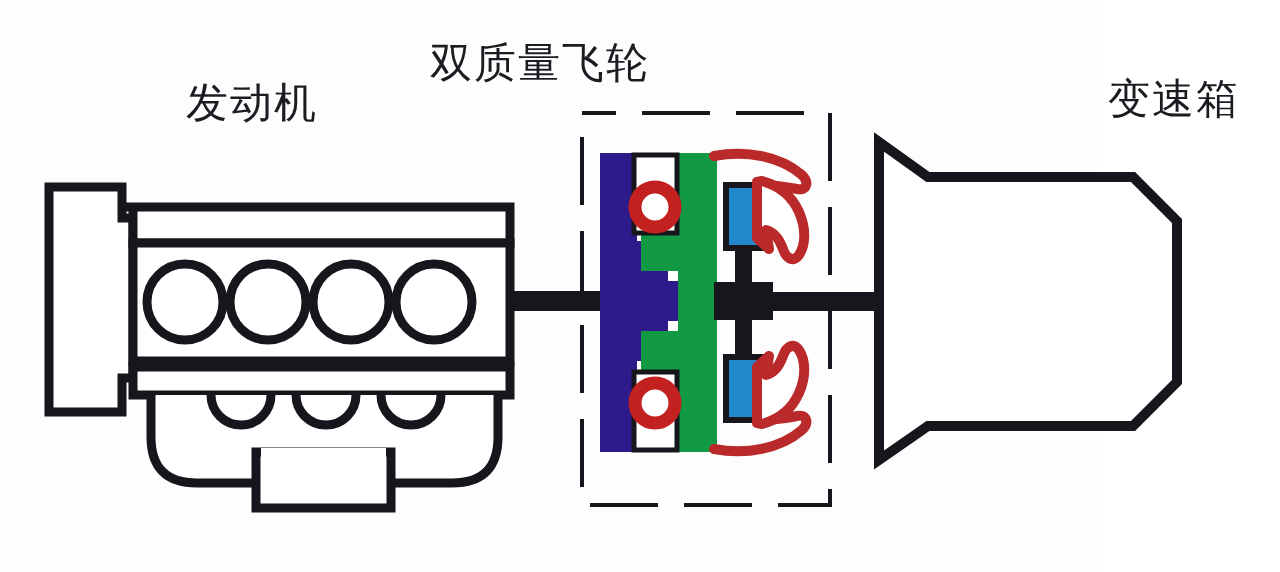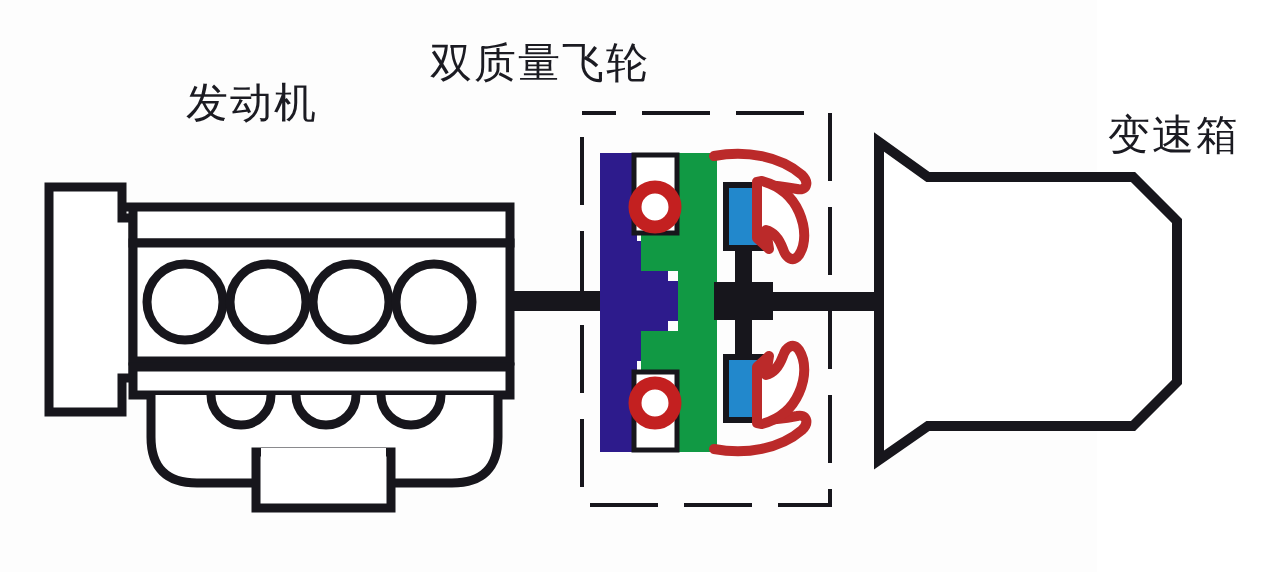--- a/index.html
+++ b/index.html
@@ -25,21 +25,21 @@
     font-family: "Liberation Serif", "DejaVu Serif", serif;
     font-size: 42px;
     font-weight: 400;
     letter-spacing: 2px;
     white-space: nowrap;
     line-height: 1;
   }
   #label-engine      { left: 186px; top: 82px; }
   #label-dmf         { left: 430px; top: 42px; }
   #label-clutch      { left: 806px; top: 42px; }
-  #label-gearbox     { left: 1108px; top: 78px; margin-top: 36px; }
+  #label-gearbox     { left: 1108px; top: 78px; }
   svg.diagram {
     position: absolute;
     left: 0;
     top: 0;
     width: 1280px;
     height: 572px;
   }
 </style>
 </head>
 <body>

